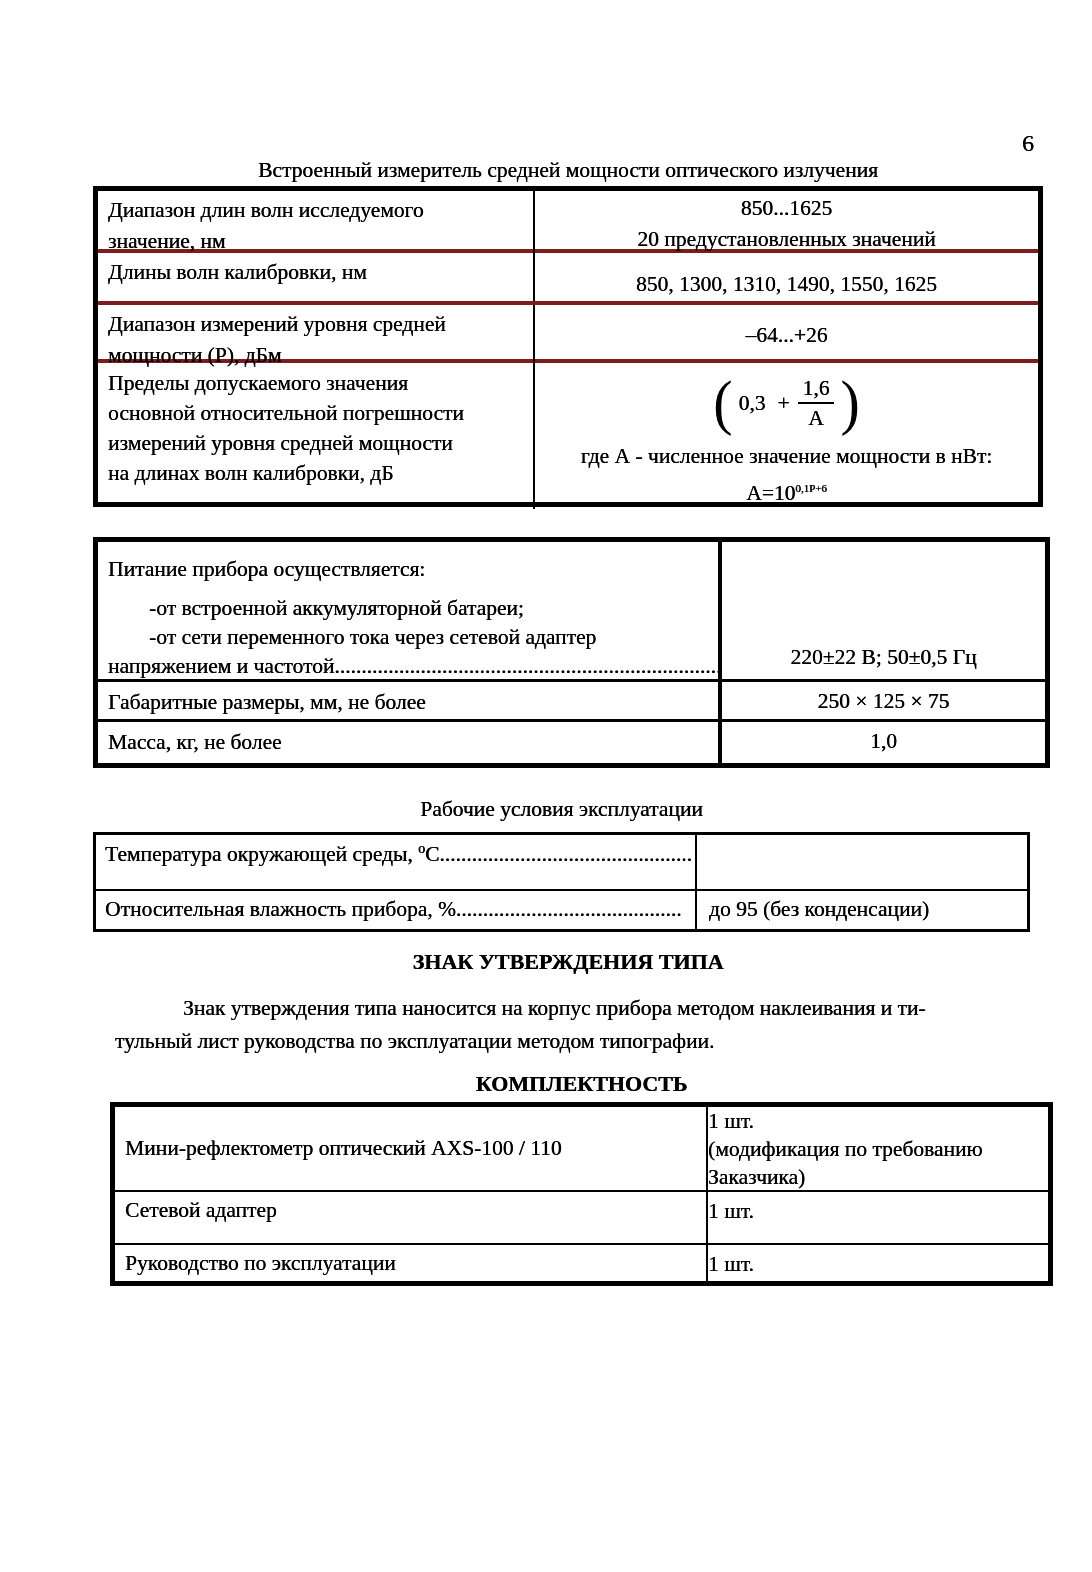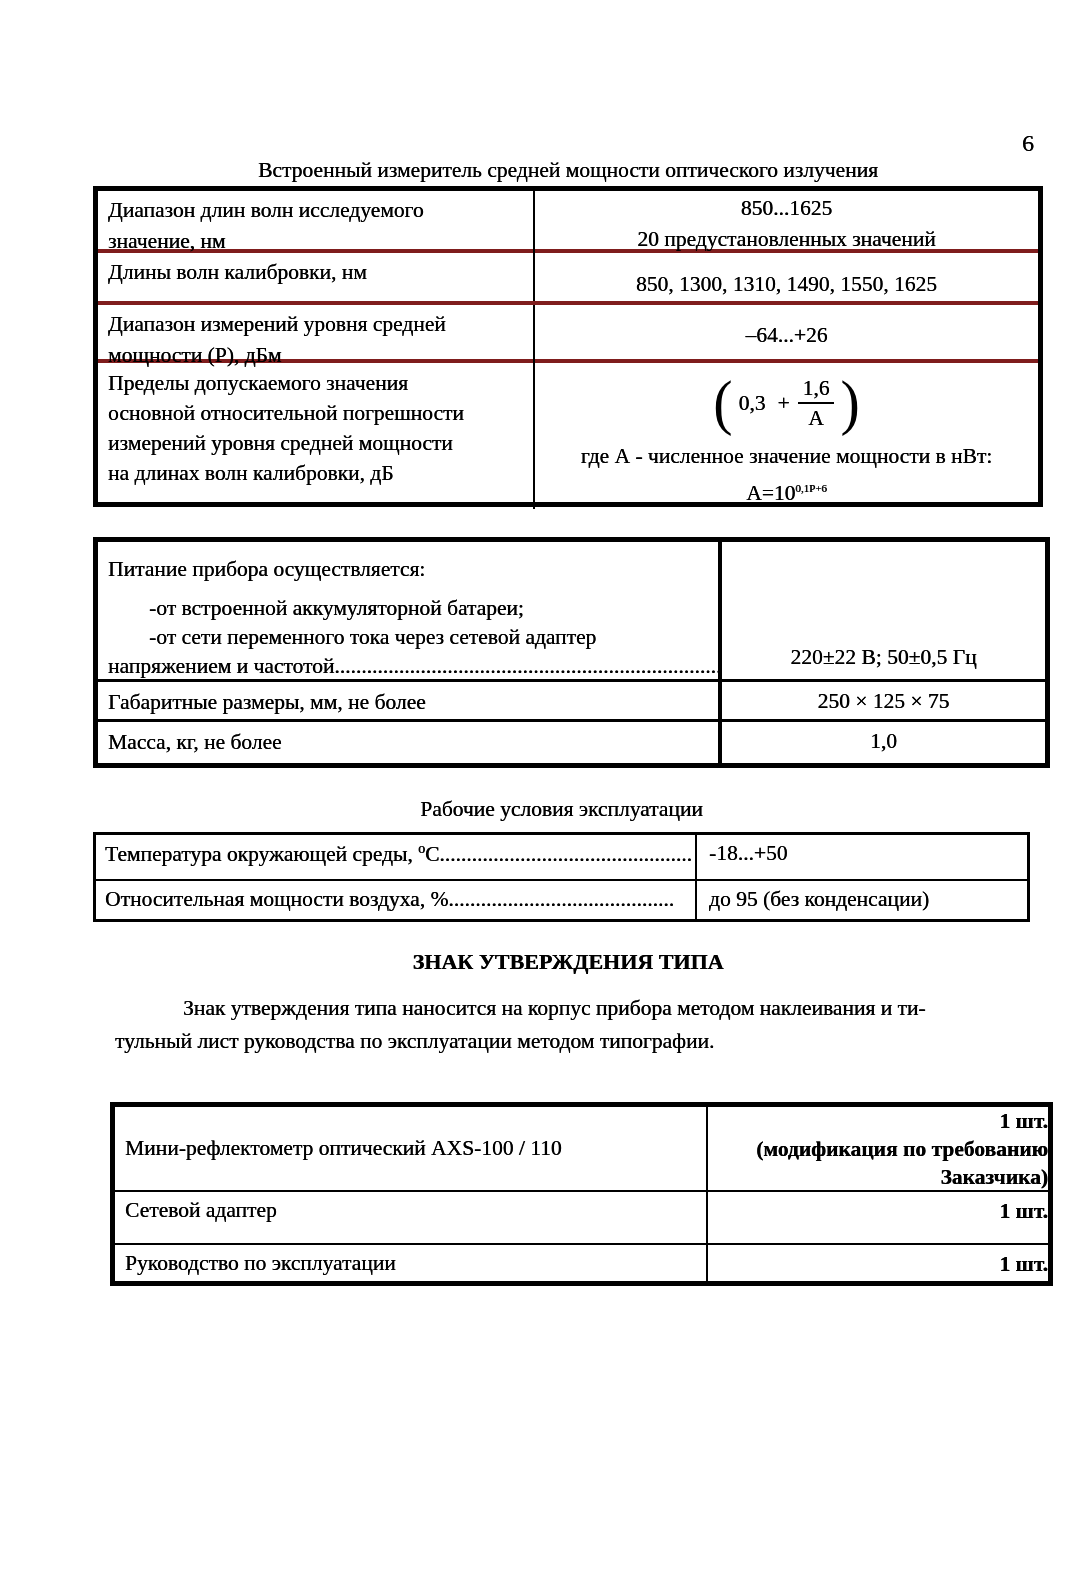--- a/index.html
+++ b/index.html
@@ -57,36 +57,36 @@
   .pr2 .t2-value, .pr3 .t2-value { padding-top:6px; }
 
   
   .cond-title { position:absolute; top:796px; left:93px; width:937px; text-align:center; }
   .t3 { position:absolute; top:832px; left:93px; width:937px; border:3px solid #000; }
   .t3-row { display:grid; grid-template-columns:601px 1fr; border-bottom:2px solid #000; }
   .t3-row:last-child { border-bottom:none; }
   .t3-label { border-right:2px solid #000; padding:5px 6px 0 9px; white-space:nowrap; overflow:hidden; }
   .t3-label sup { font-size:14px; }
   .t3-value { padding:5px 4px 0 12px; }
-  .t3 .cr1 { height:46px; }
+  .t3 .cr1 { height:56px; }
   .t3 .cr2 { height:38px; }
 
   
   .approval-heading { position:absolute; top:948px; left:93px; width:950px; text-align:center; font-weight:bold; font-size:22px; }
   .approval-par { position:absolute; top:992px; left:115px; width:933px; line-height:33px; }
   .par-line1 { text-align:justify; text-align-last:justify; text-indent:68px; white-space:nowrap; }
   .par-line1:after { content:""; display:inline-block; width:100%; }
 
   
   .compl-heading { position:absolute; top:1070px; left:110px; width:943px; text-align:center; font-weight:bold; font-size:22px; }
   .t4 { position:absolute; top:1102px; left:110px; width:943px; border:5px solid #000; }
   .t4-row { display:grid; grid-template-columns:593px 1fr; border-bottom:2px solid #000; }
   .t4-row:last-child { border-bottom:none; }
   .t4-label { border-right:2px solid #000; padding-left:10px; }
-  .t4-value { text-align:right; line-height:28px;font-weight:bold; }
+  .t4-value { text-align:left; line-height:28px; }
   .t4 .kr1 { height:85px; }
   .t4 .kr2 { height:53px; }
   .t4 .kr3 { height:36px; }
   .kr1 .t4-label { display:flex; align-items:center; }
   .kr1 .t4-value { padding-top:0; }
   .kr2 .t4-label, .kr3 .t4-label { padding-top:5px; }
   .kr2 .t4-value, .kr3 .t4-value { padding-top:5px; }
 </style>
 </head>
 <body>
@@ -169,34 +169,34 @@
       <div class="t2-label">Масса, кг, не более</div>
       <div class="t2-value">1,0</div>
     </div>
   </div>
 
   <div class="cond-title">Рабочие условия эксплуатации</div>
 
   <div class="t3">
     <div class="t3-row cr1">
       <div class="t3-label"><span>Температура окружающей среды, </span><sup>о</sup><span>С...............................................</span></div>
-      <div class="t3-value">-18...+50</div>
     </div>
     <div class="t3-row cr2">
-      <div class="t3-label">Относительная мощности воздуха, %..........................................</div>
+      <div class="t3-label">Относительная влажность прибора, %..........................................</div>
       <div class="t3-value">до 95 (без конденсации)</div>
     </div>
   </div>
 
   <div class="approval-heading">ЗНАК УТВЕРЖДЕНИЯ ТИПА</div>
   <div class="approval-par">
     <div class="par-line1">Знак утверждения типа наносится на корпус прибора методом наклеивания и ти-</div>
     <div class="par-line2">тульный лист руководства по эксплуатации методом типографии.</div>
   </div>
 
+  <div class="compl-heading">КОМПЛЕКТНОСТЬ</div>
 
   <div class="t4">
     <div class="t4-row kr1">
       <div class="t4-label">
         <span>Мини-рефлектометр оптический AXS-100 / 110</span>
       </div>
       <div class="t4-value">
         <div>1 шт.</div>
         <div>(модификация по требованию</div>
         <div>Заказчика)</div>

